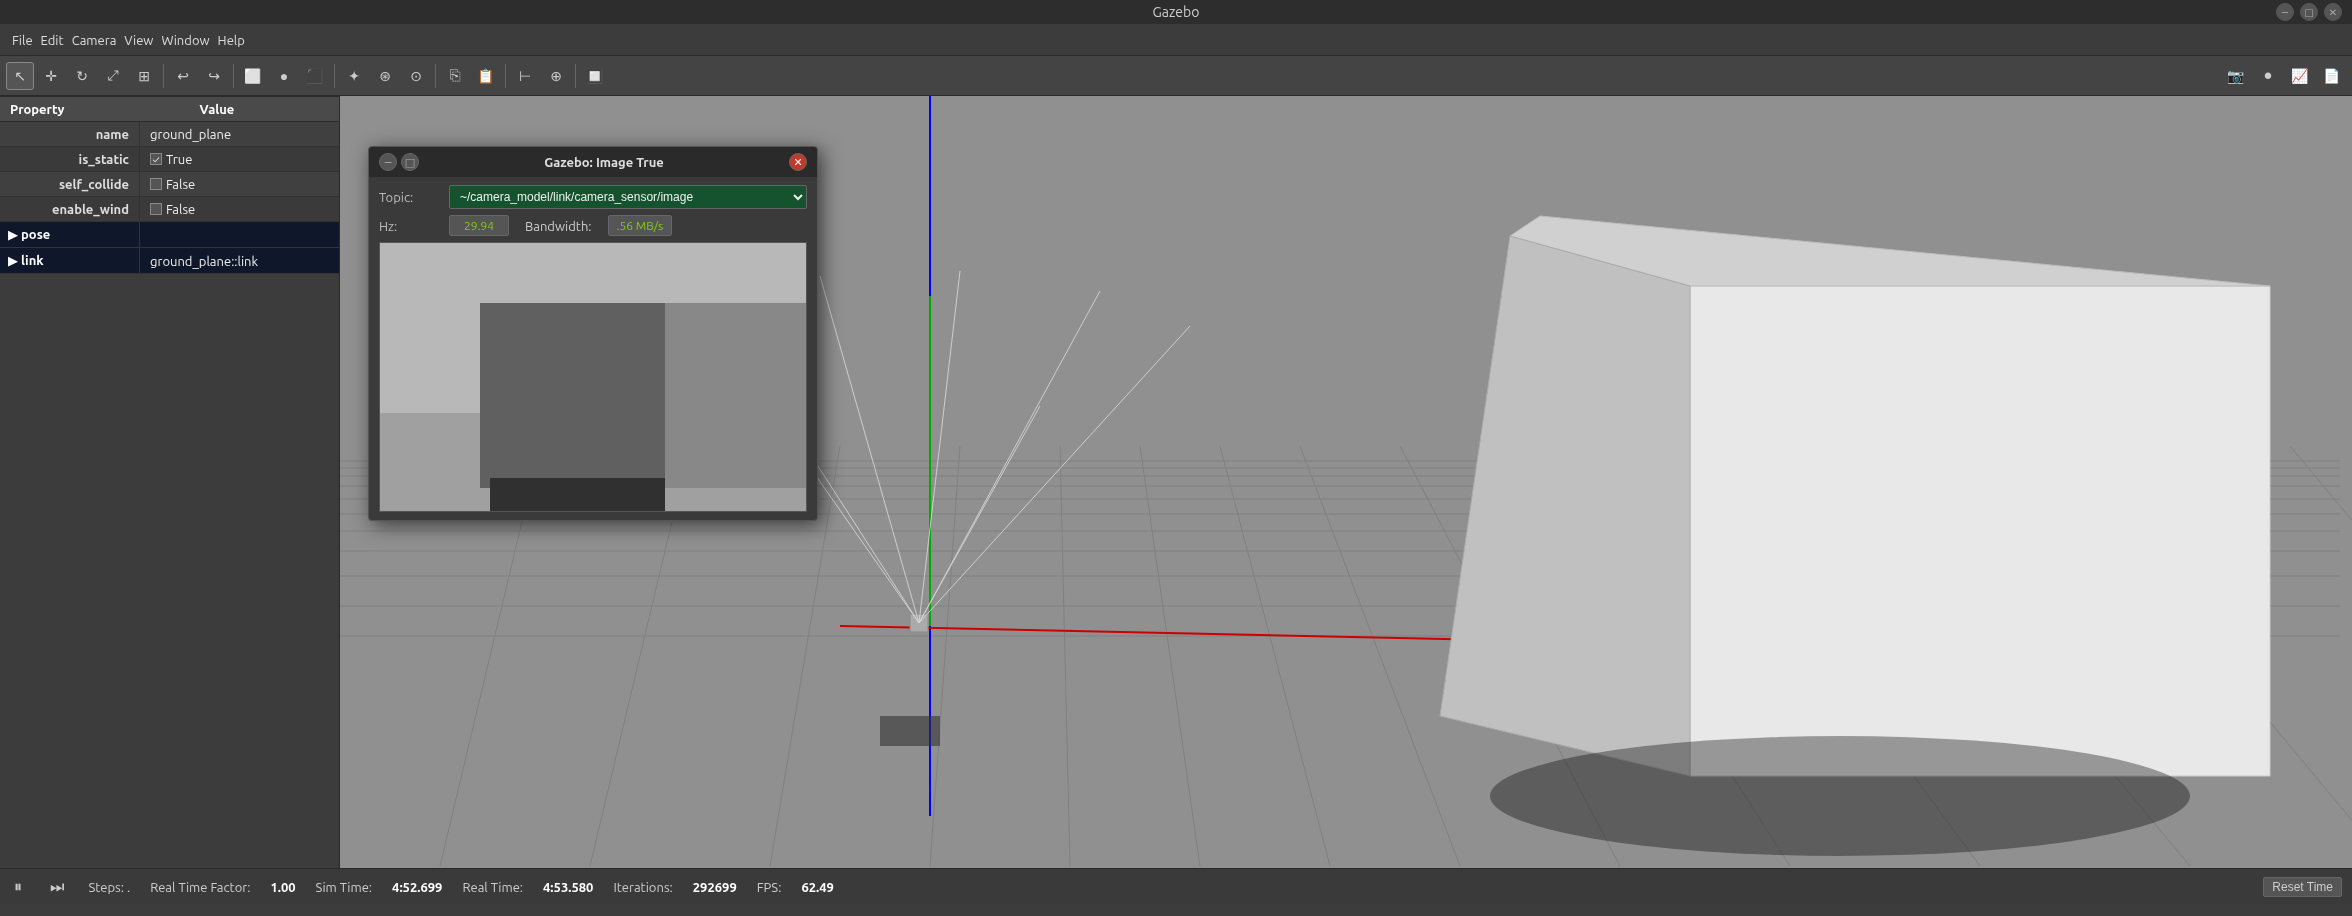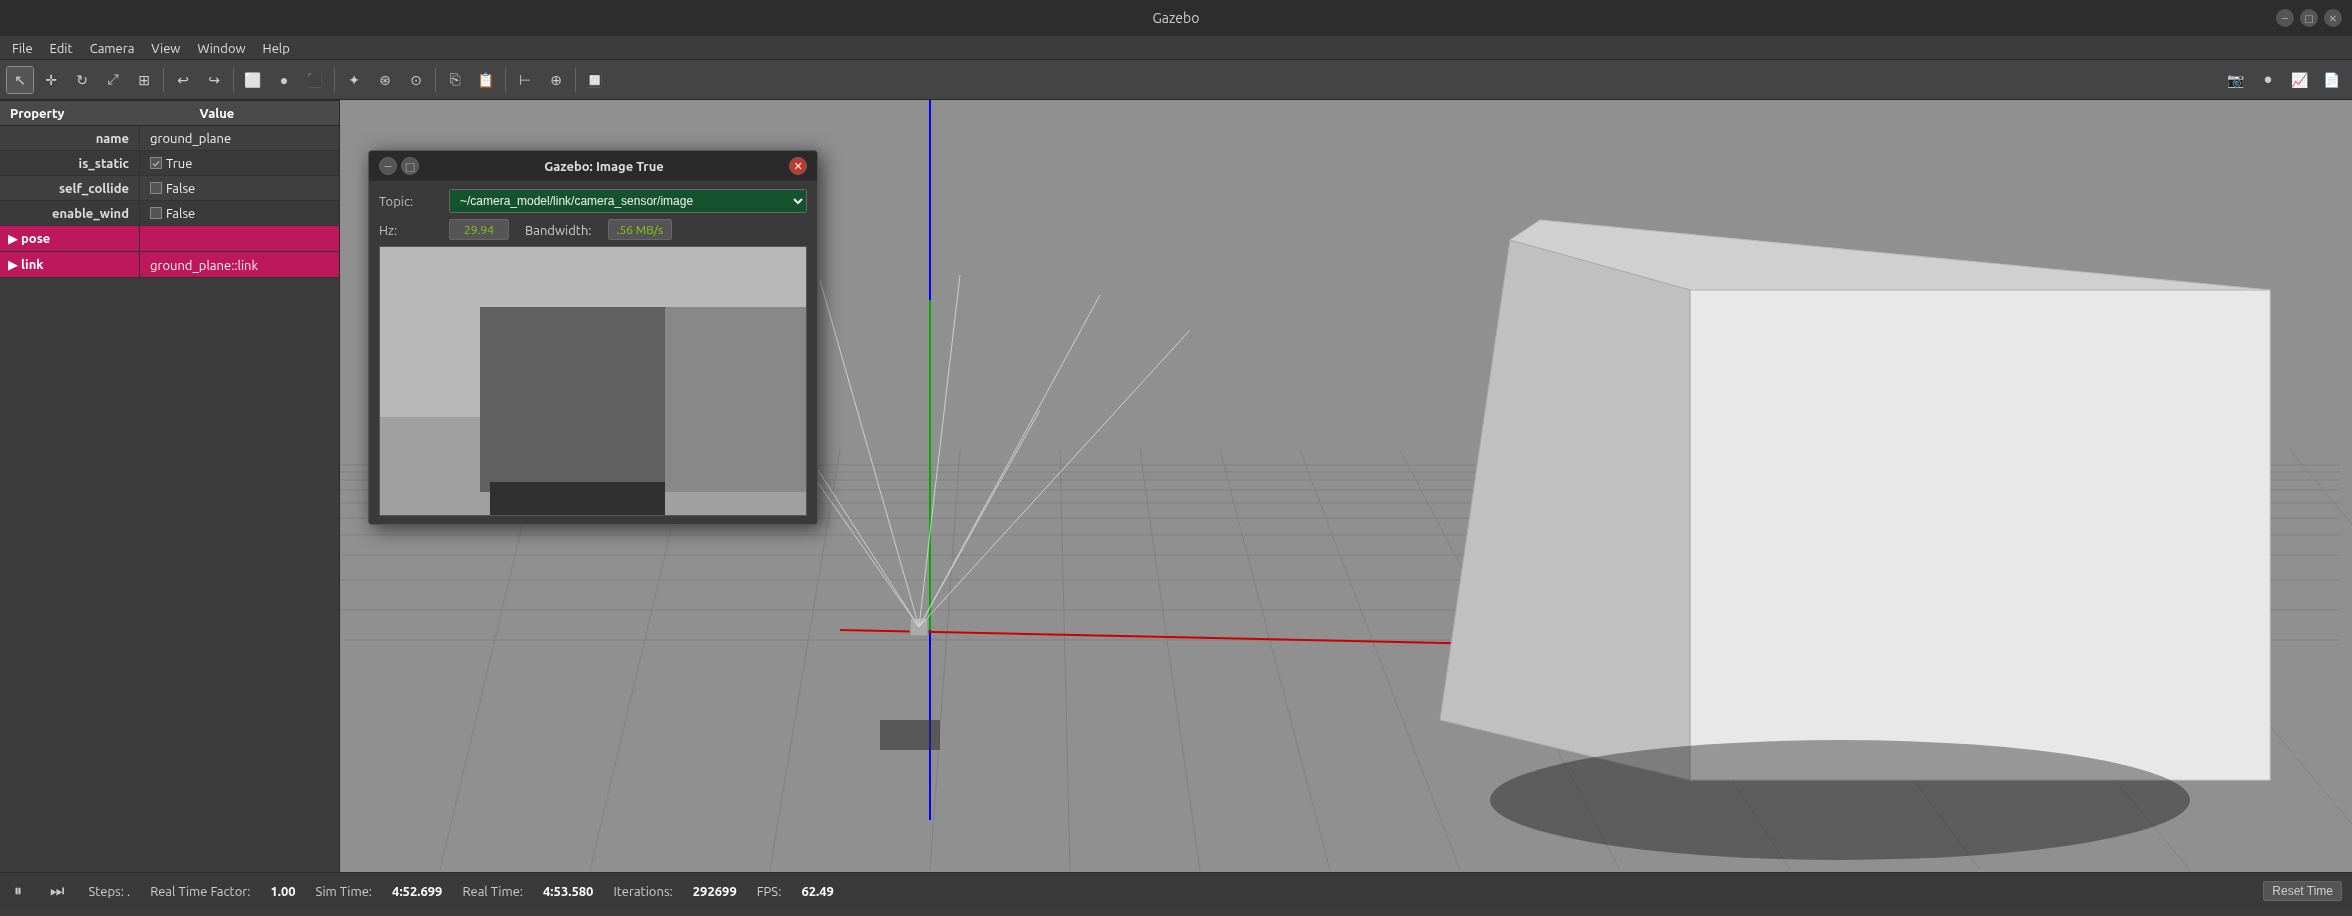--- a/index.html
+++ b/index.html
@@ -9,21 +9,21 @@
       font-size: 13px;
       color: #ddd;
       width: 2352px;
       height: 916px;
       overflow: hidden;
     }
 
     
     .title-bar {
       background: #2d2d2d;
-      height: 36px;
+      height: 24px;
       display: flex;
       align-items: center;
       justify-content: center;
       position: relative;
     }
     .title-bar-text {
       color: #ccc;
       font-size: 14px;
     }
     .window-controls {
@@ -44,25 +44,25 @@
       align-items: center;
       justify-content: center;
       font-size: 10px;
       color: #aaa;
       cursor: pointer;
     }
 
     
     .menu-bar {
       background: #3c3c3c;
-      height: 24px;
+      height: 32px;
       display: flex;
       align-items: center;
       padding: 0 8px;
-      gap: 9px;
+      gap: 0;
       border-bottom: 1px solid #2a2a2a;
     }
     .menu-item {
       color: #ddd;
       font-size: 13px;
       cursor: pointer;
       padding: 2px 4px;
     }
 
     
@@ -190,21 +190,21 @@
       width: 12px;
       height: 12px;
       border: 1px solid #888;
       background: #555;
       display: inline-flex;
       align-items: center;
       justify-content: center;
       font-size: 10px;
     }
     .prop-row.section {
-      background: #be185d;
+      background: #0f172a;
     }
     .prop-row.section .prop-key {
       font-weight: bold;
       color: #fff;
       text-align: left;
       padding-left: 8px;
     }
 
     
     .viewport {

